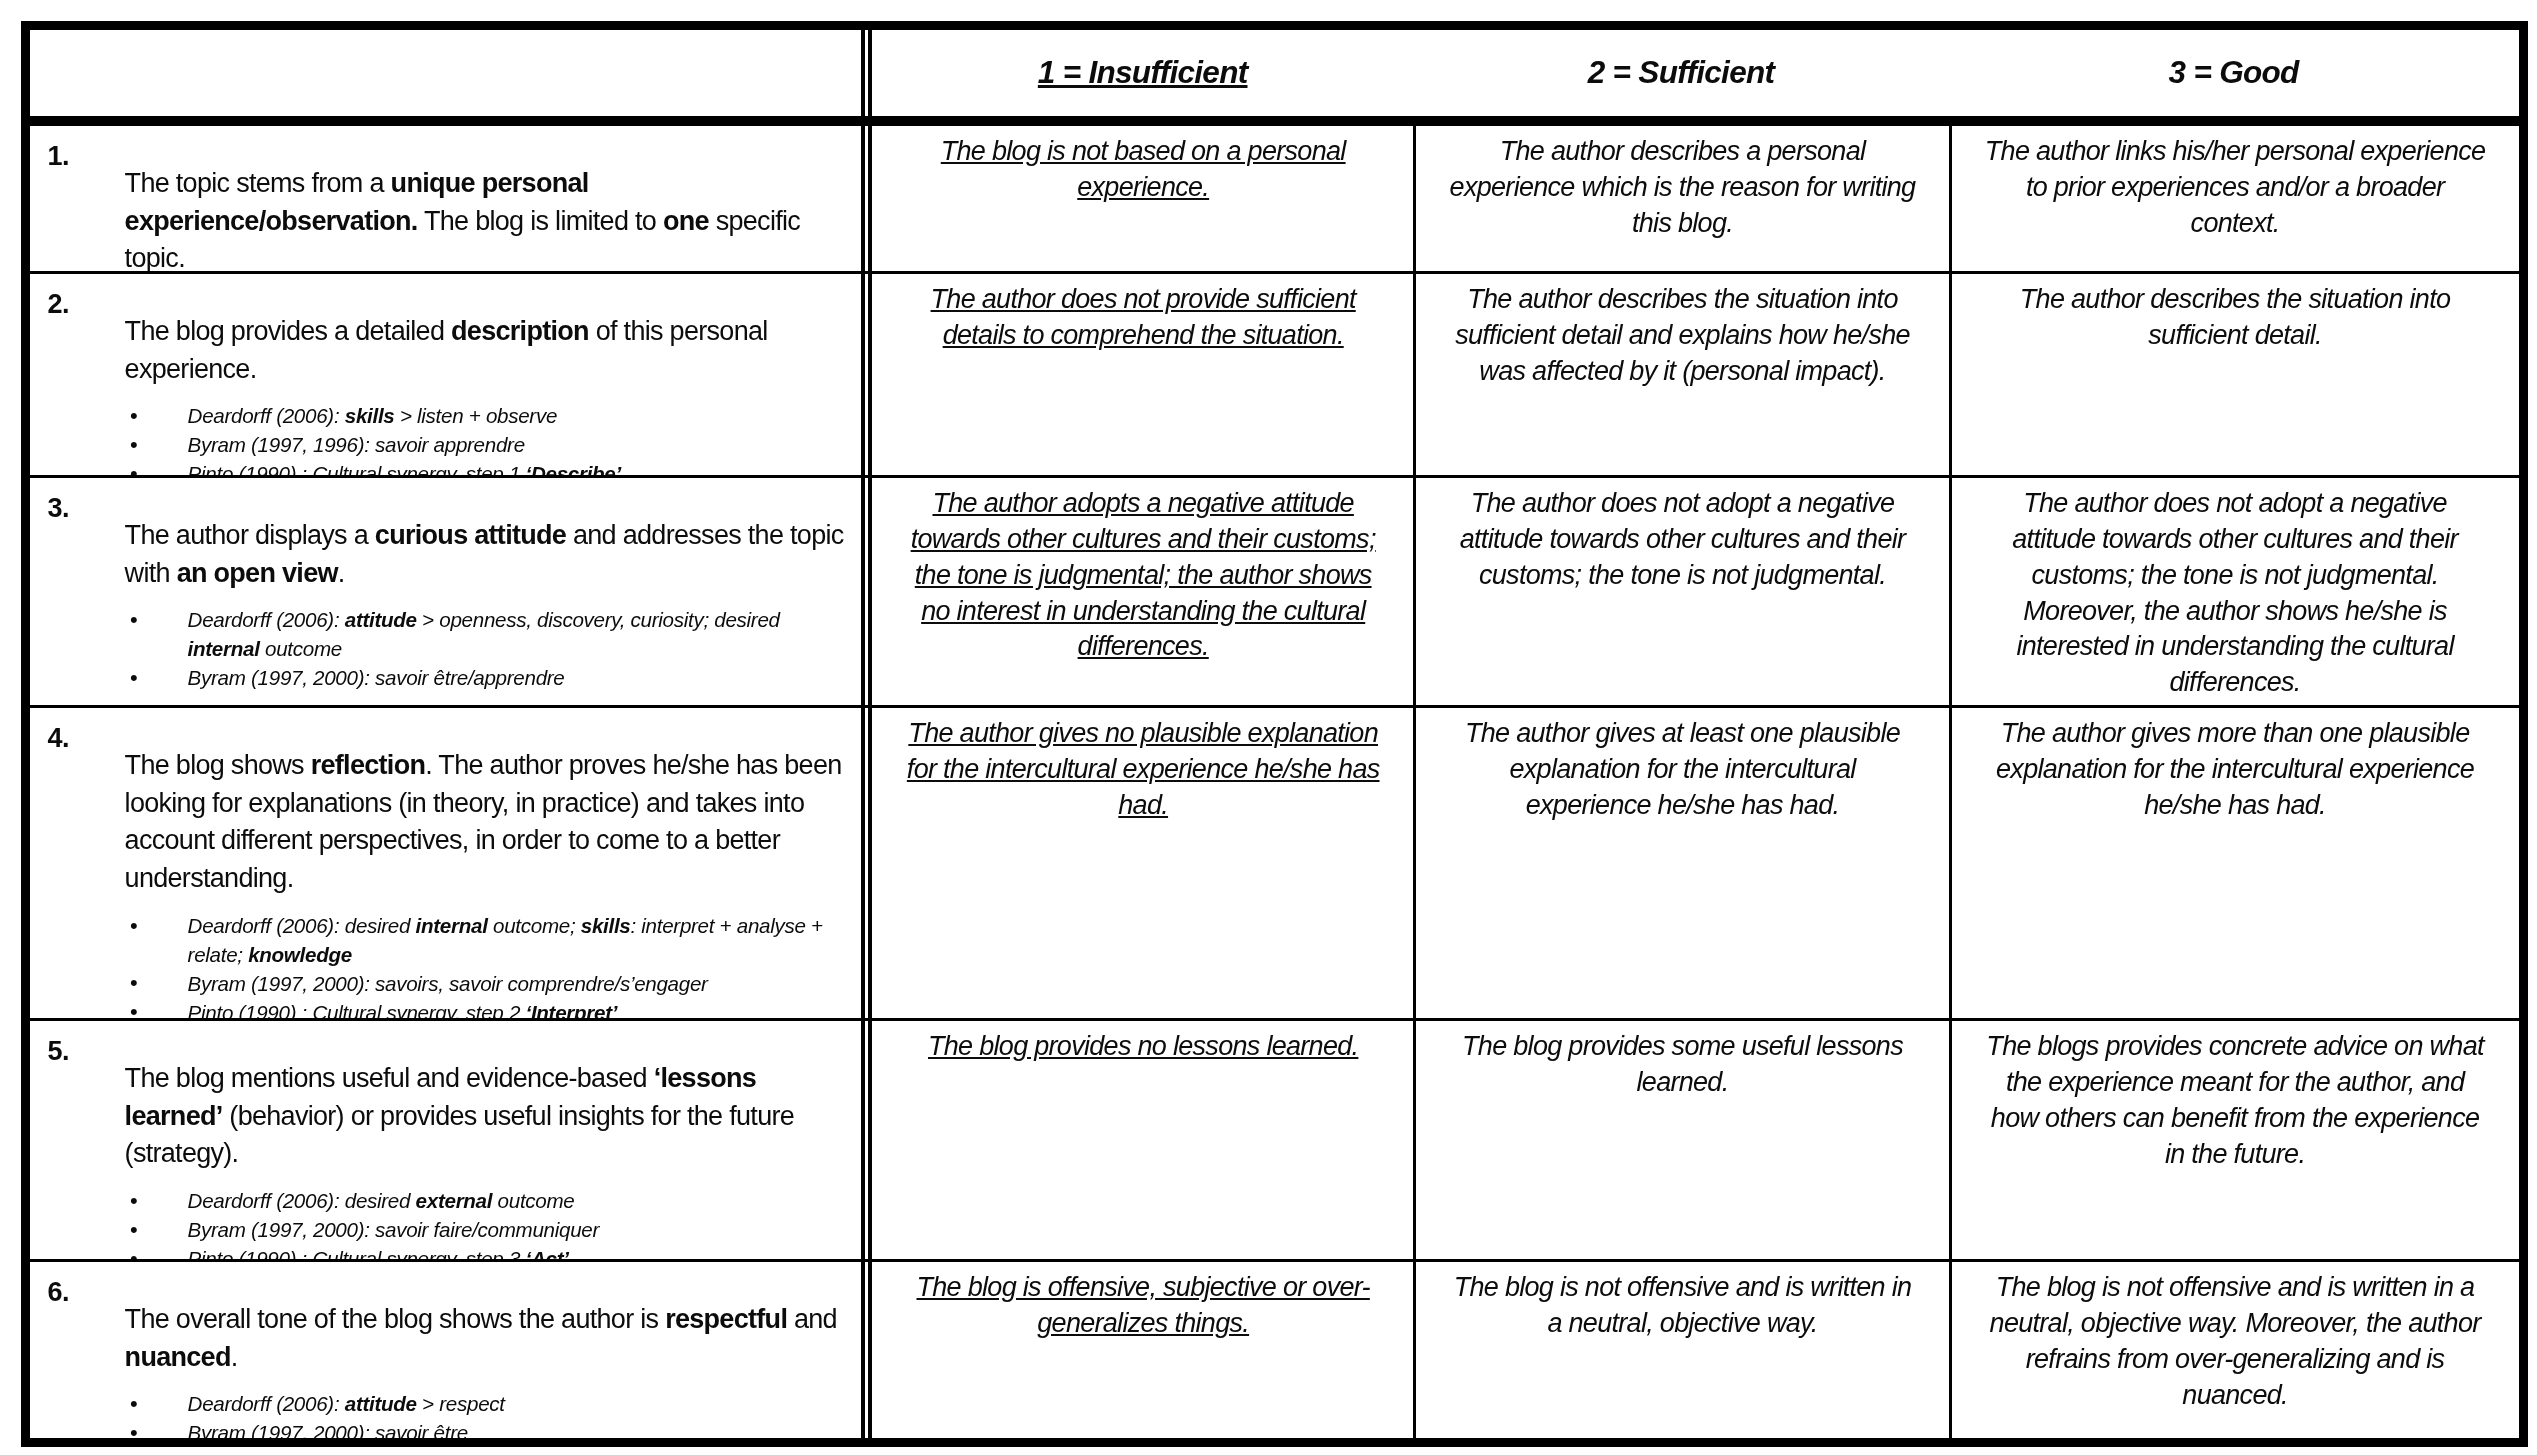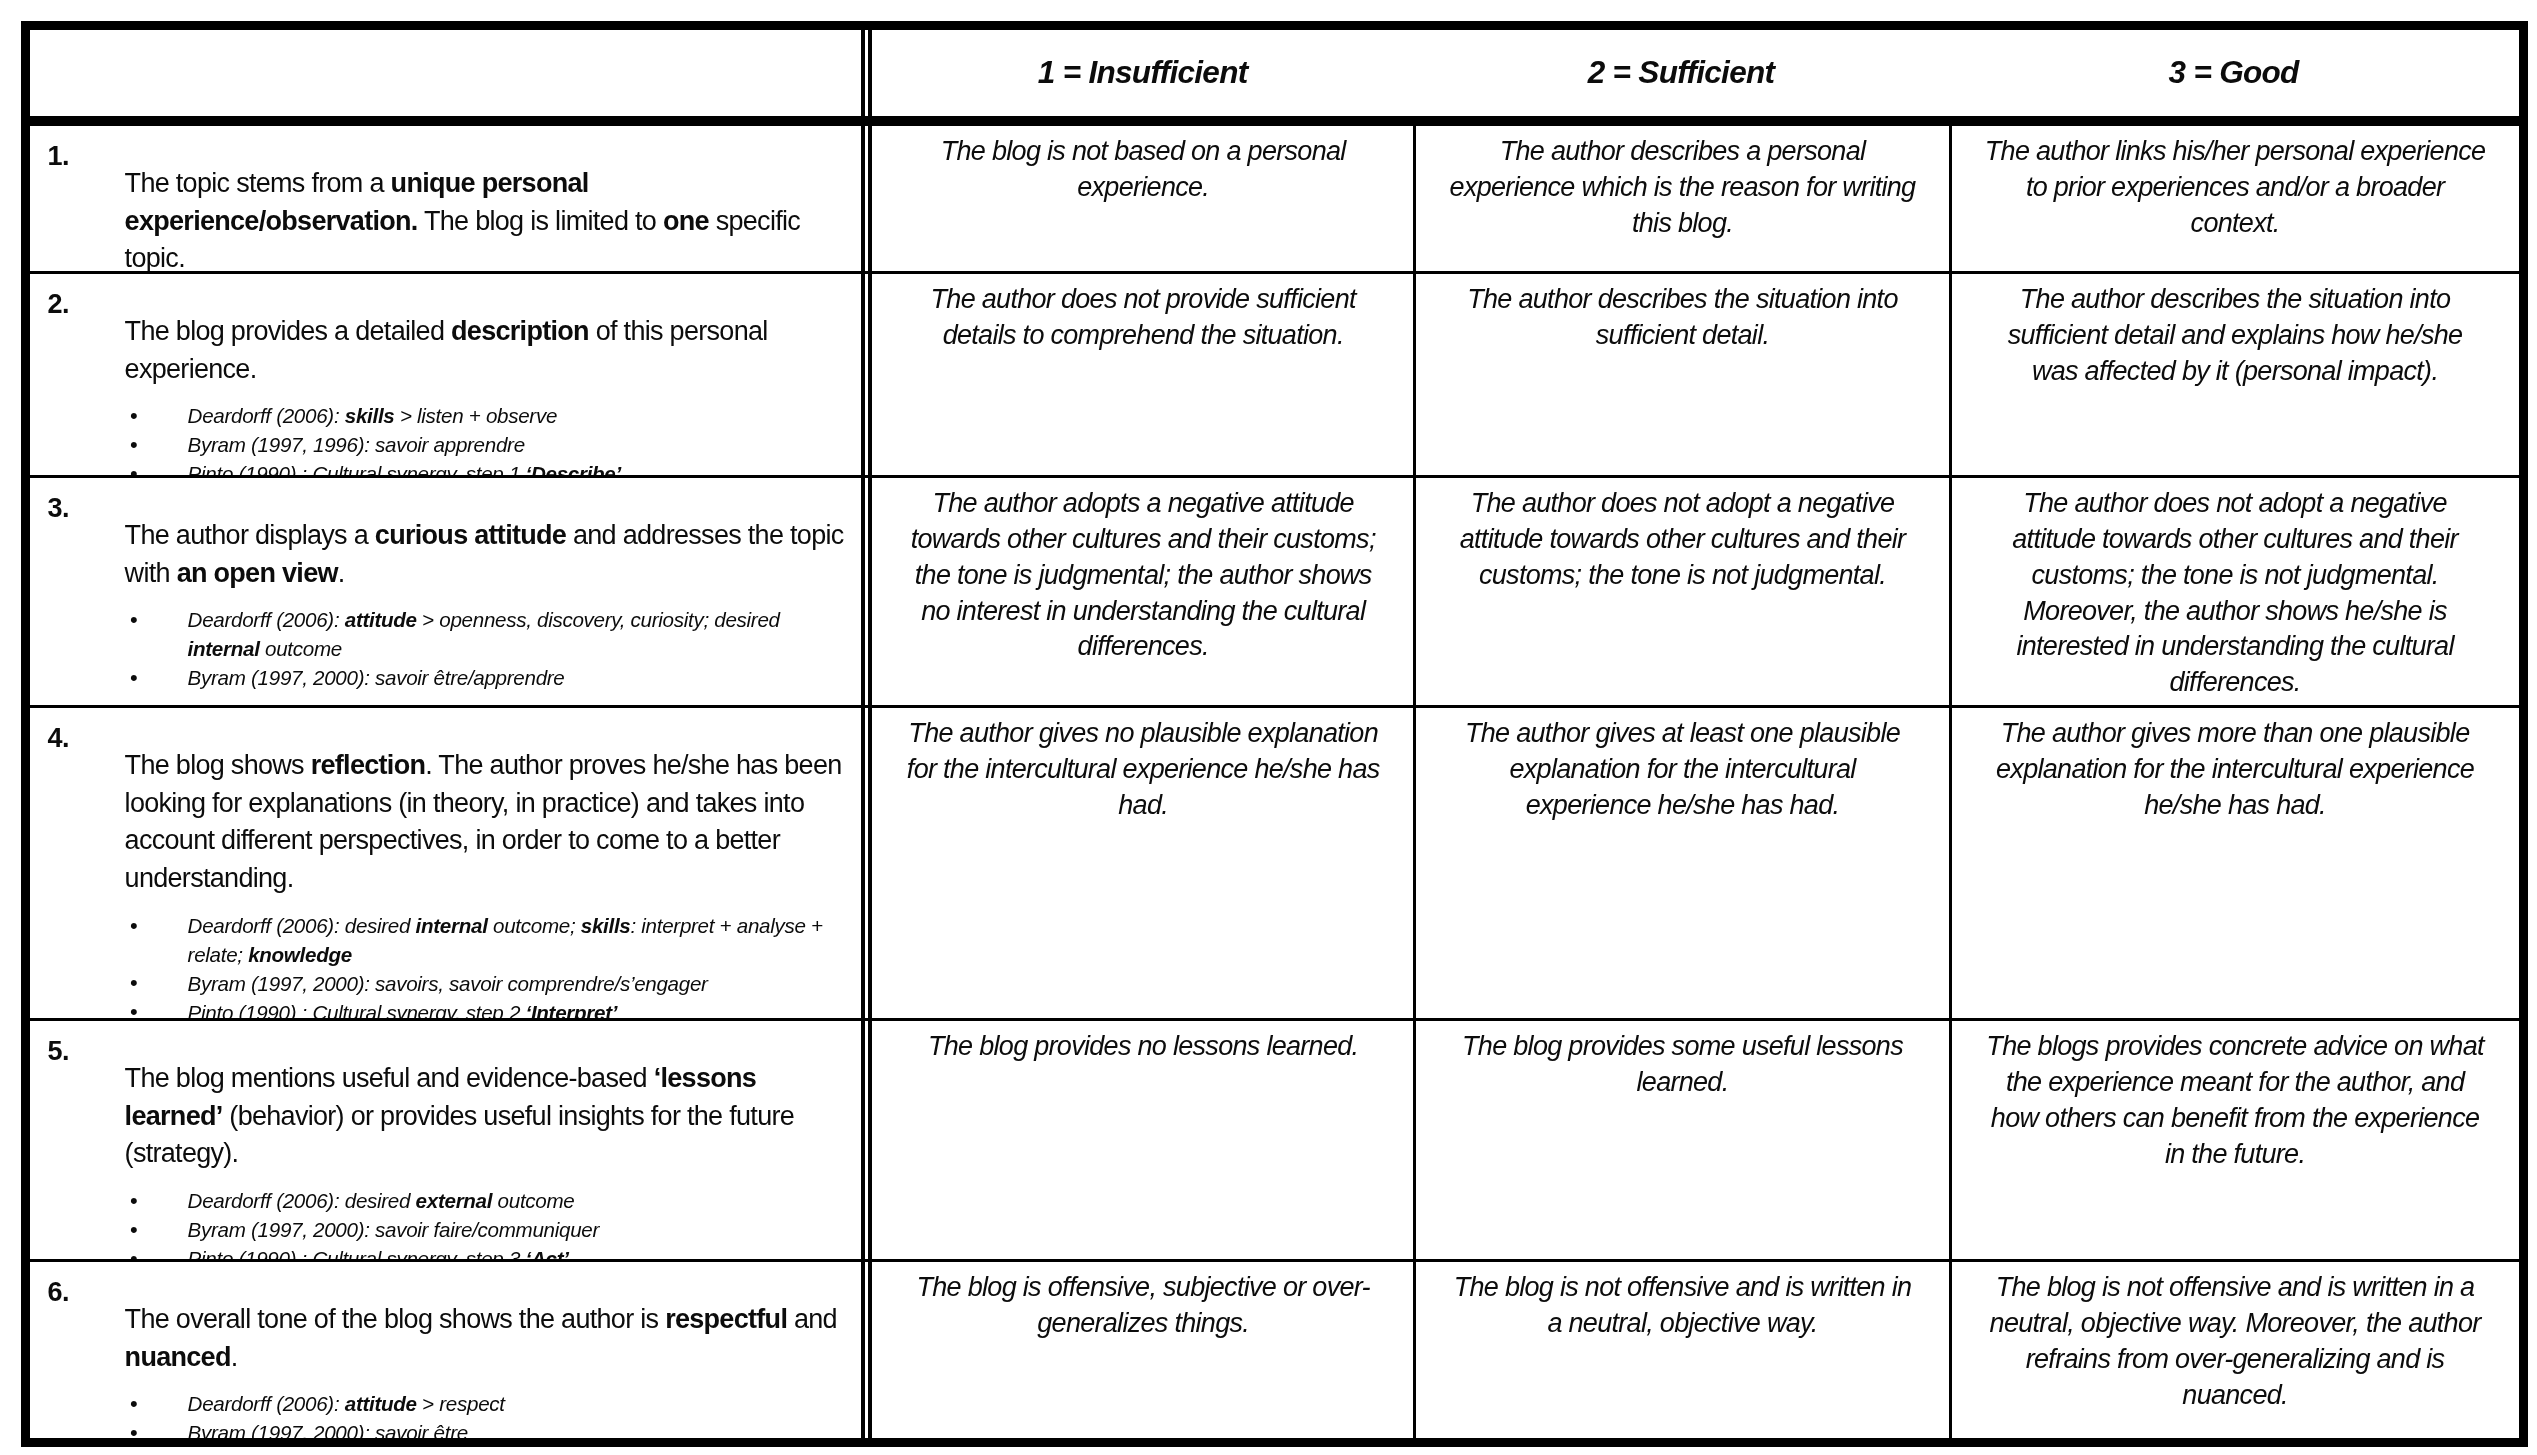--- a/index.html
+++ b/index.html
@@ -31,21 +31,21 @@
   .r4 { height: 313px; }
   .r5 { height: 241px; }
   .r6 { flex: 1 1 auto; }
   .cell { overflow: hidden; }
 
   .level-head {
     display: flex; align-items: center; justify-content: center;
     font-size: 31.5px; font-weight: bold; font-style: italic;
     letter-spacing: -0.7px;
   }
-  .dbl { border-left: 11.6px double #000; }
+  .dbl { border-left: 11.6px double #000; text-decoration: underline; }
 
   .criteria { display: flex; padding: 12.3px 13.7px 0 18px; }
   .num {
     flex: 0 0 77px;
     font-weight: bold; font-size: 27px; line-height: 1.4;
     letter-spacing: -0.7px;
   }
   .crit-body { flex: 1; min-width: 0; }
   .crit-text { font-size: 27px; line-height: 1.4; letter-spacing: -0.7px; margin-top: 27px; }
   .bullets { list-style: none; margin: 14px 0 0 0; padding: 0; }
@@ -101,22 +101,22 @@
       <div class="crit-body">
         <div class="crit-text"><span>The blog provides a detailed </span><span class="bold">description</span><span> of this personal experience.</span></div>
         <ul class="bullets">
           <li><span>Deardorff (2006): </span><span class="bold">skills</span><span> &gt; listen + observe</span></li>
           <li><span>Byram (1997, 1996): savoir apprendre</span></li>
           <li><span>Pinto (1990) : Cultural synergy, step 1 </span><span class="bold">‘Describe’</span></li>
         </ul>
       </div>
     </div>
     <div class="cell rating dbl">The author does not provide sufficient details to comprehend the situation.</div>
+    <div class="cell rating">The author describes the situation into sufficient detail and explains how he/she was affected by it (personal impact).</div>
     <div class="cell rating">The author describes the situation into sufficient detail.</div>
-    <div class="cell rating">The author describes the situation into sufficient detail and explains how he/she was affected by it (personal impact).</div>
   </div>
 
   <div class="row body-row r3">
     <div class="cell criteria">
       <div class="num">3.</div>
       <div class="crit-body">
         <div class="crit-text"><span>The author displays a </span><span class="bold">curious attitude</span><span> and addresses the topic with </span><span class="bold">an open view</span><span>.</span></div>
         <ul class="bullets">
           <li><span>Deardorff (2006): </span><span class="bold">attitude</span><span> &gt; openness, discovery, curiosity; desired </span><span class="bold">internal</span><span> outcome</span></li>
           <li><span>Byram (1997, 2000): savoir être/apprendre</span></li>

